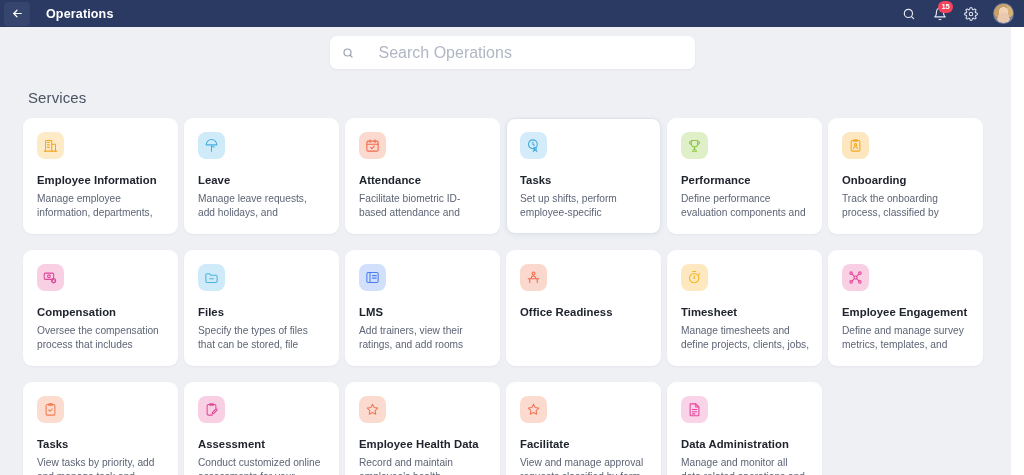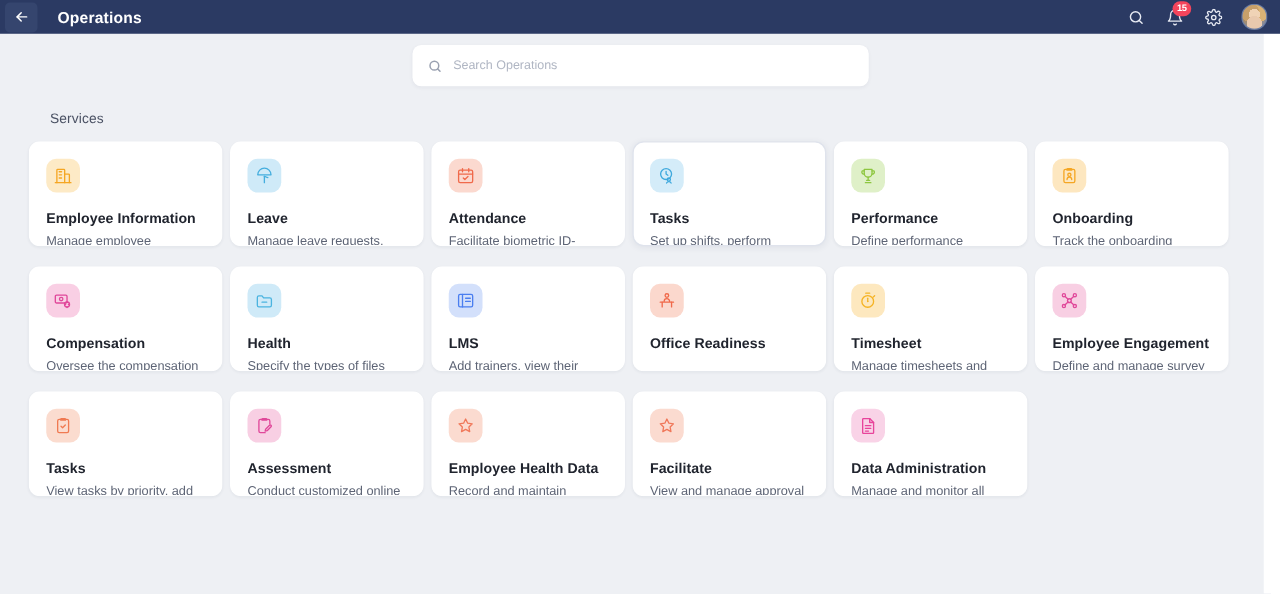--- a/index.html
+++ b/index.html
@@ -116,45 +116,46 @@
     padding: 0 12px;
     gap: 9px;
     box-shadow: 0 1px 3px rgba(35,45,75,.05);
     cursor: text;
   }
   .searchbox svg { display:block; flex: 0 0 auto; }
   .search-input {
     border: none; outline: none;
     background: transparent;
     font-family: "Liberation Sans", sans-serif;
-    font-size: 10px;
+    font-size: 16px;
     color: #3a4256;
     width: 100%;
     padding: 0;
+    margin-left: 16px;
   }
   .search-input::placeholder { color: #b0b6c3; }
 
   .section-title {
-    font-size: 11px;
+    font-size: 15px;
     color: #4a5163;
     font-weight: normal;
-    margin: 20px 0 0 40px;
+    margin: 20px 0 0 28px;
     letter-spacing: .1px;
   }
 
   
   .grid {
     display: grid;
     grid-template-columns: repeat(6, 155px);
     gap: 16px 6px;
     padding: 12px 0 0 23px;
   }
   .card {
     width: 155px;
-    height: 84px;
+    height: 116px;
     background: #ffffff;
     border-radius: 9px;
     padding: 13px 12px 0 13px;
     box-shadow: 0 1px 2px rgba(40,50,80,.05);
     cursor: pointer;
     overflow: hidden;
     position: relative;
     border: 1px solid transparent;
   }
   .card.hovered {
@@ -351,21 +352,21 @@
       </div>
       <div class="card">
         <div class="tile" style="background:#cfeaf8">
           <span>
             <svg width="15" height="15" viewBox="0 0 24 24" fill="none" stroke="#4bb4e0" stroke-width="1.7" stroke-linecap="round" stroke-linejoin="round">
               <path d="M3 8a2 2 0 0 1 2-2h4l2 2.5h8a2 2 0 0 1 2 2V18a2 2 0 0 1-2 2H5a2 2 0 0 1-2-2z"></path>
               <path d="M9 14h6"></path>
             </svg>
           </span>
         </div>
-        <div class="card-title">Health</div>
+        <div class="card-title">Files</div>
         <div class="card-desc">Specify the types of files that can be stored, file views, and acces...</div>
       </div>
       <div class="card">
         <div class="tile" style="background:#d3e0fb">
           <span>
             <svg width="15" height="15" viewBox="0 0 24 24" fill="none" stroke="#4a7ef0" stroke-width="1.7" stroke-linecap="round" stroke-linejoin="round">
               <rect x="3" y="4" width="18" height="16" rx="2"></rect>
               <path d="M8 4v16"></path>
               <path d="M12 9h6M12 13h6"></path>
             </svg>

